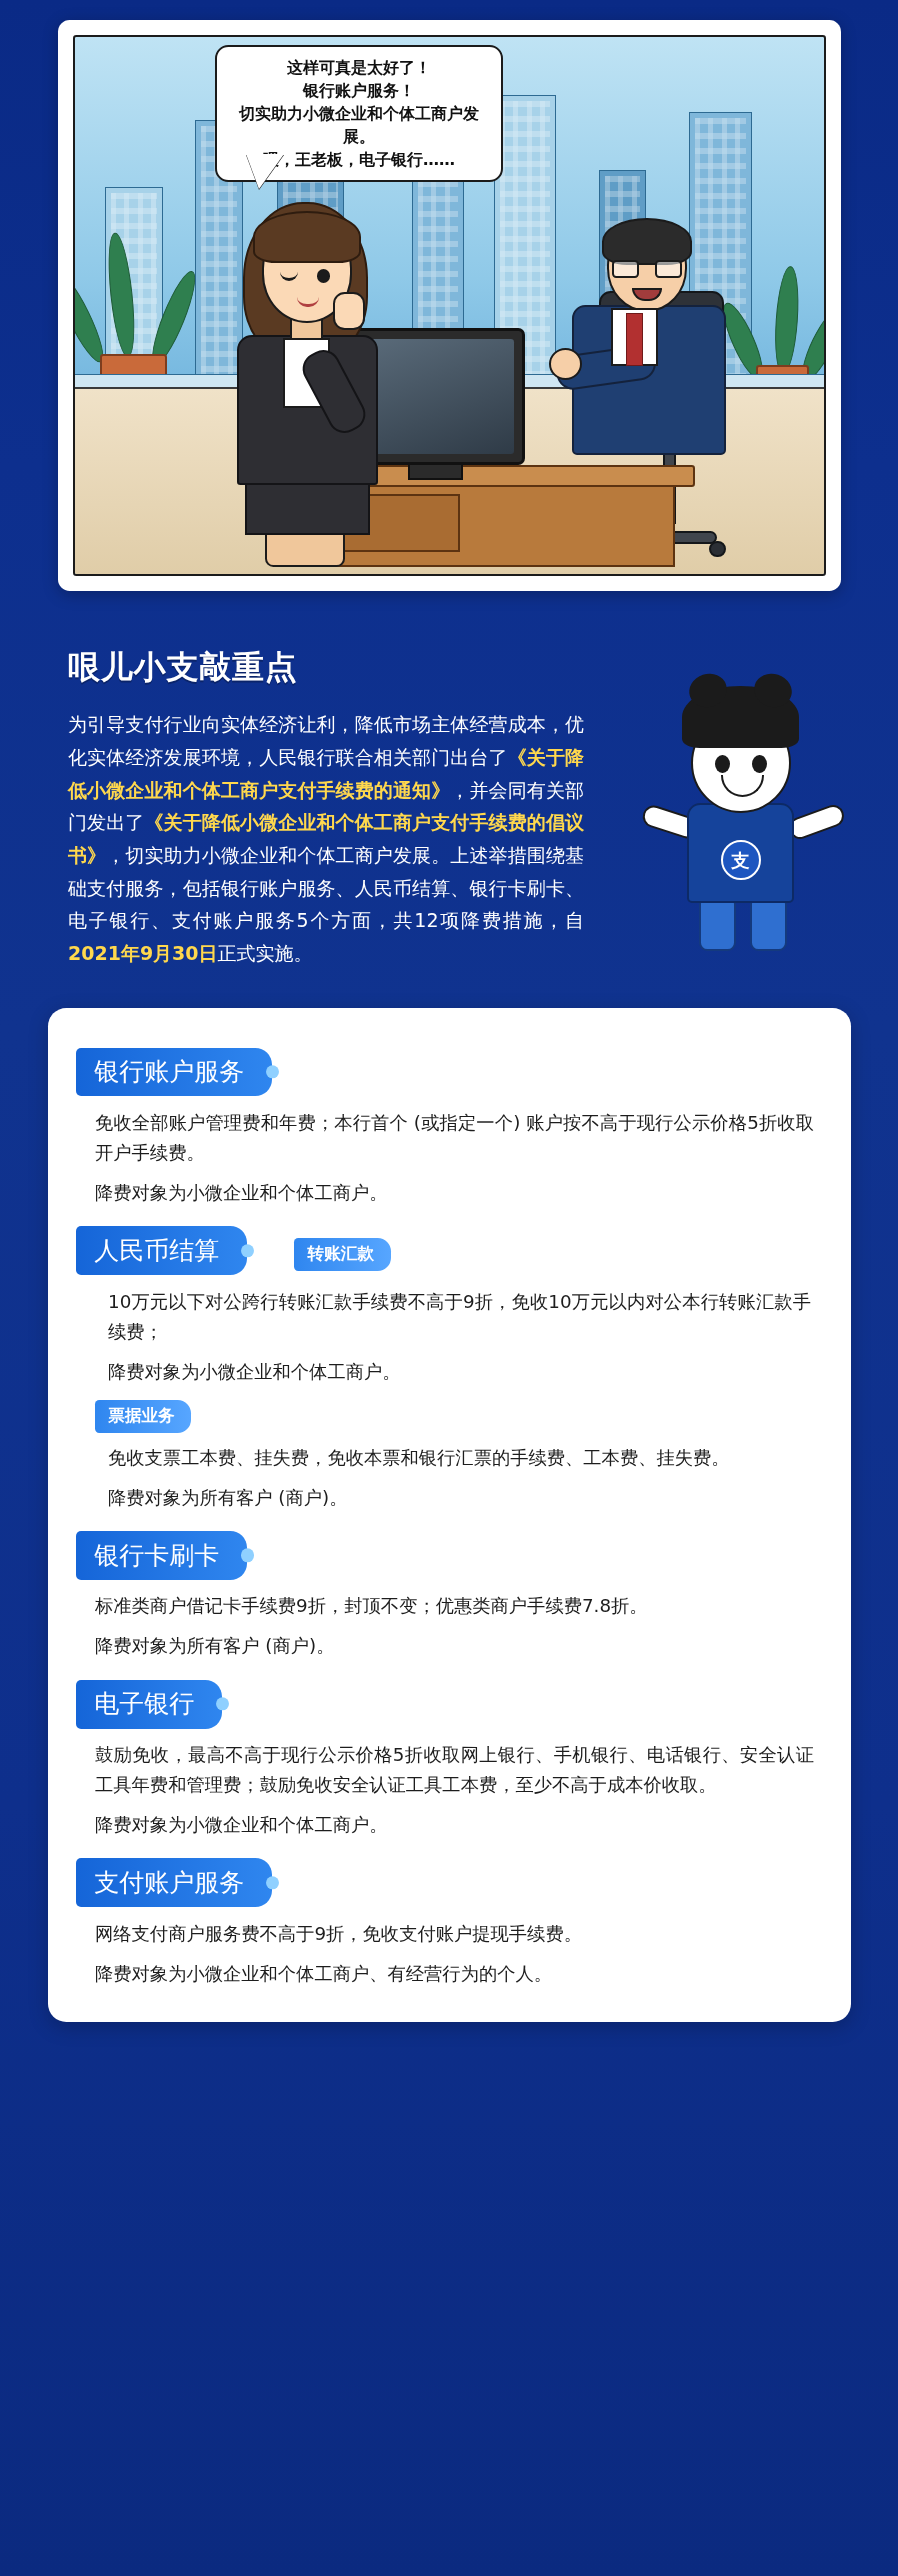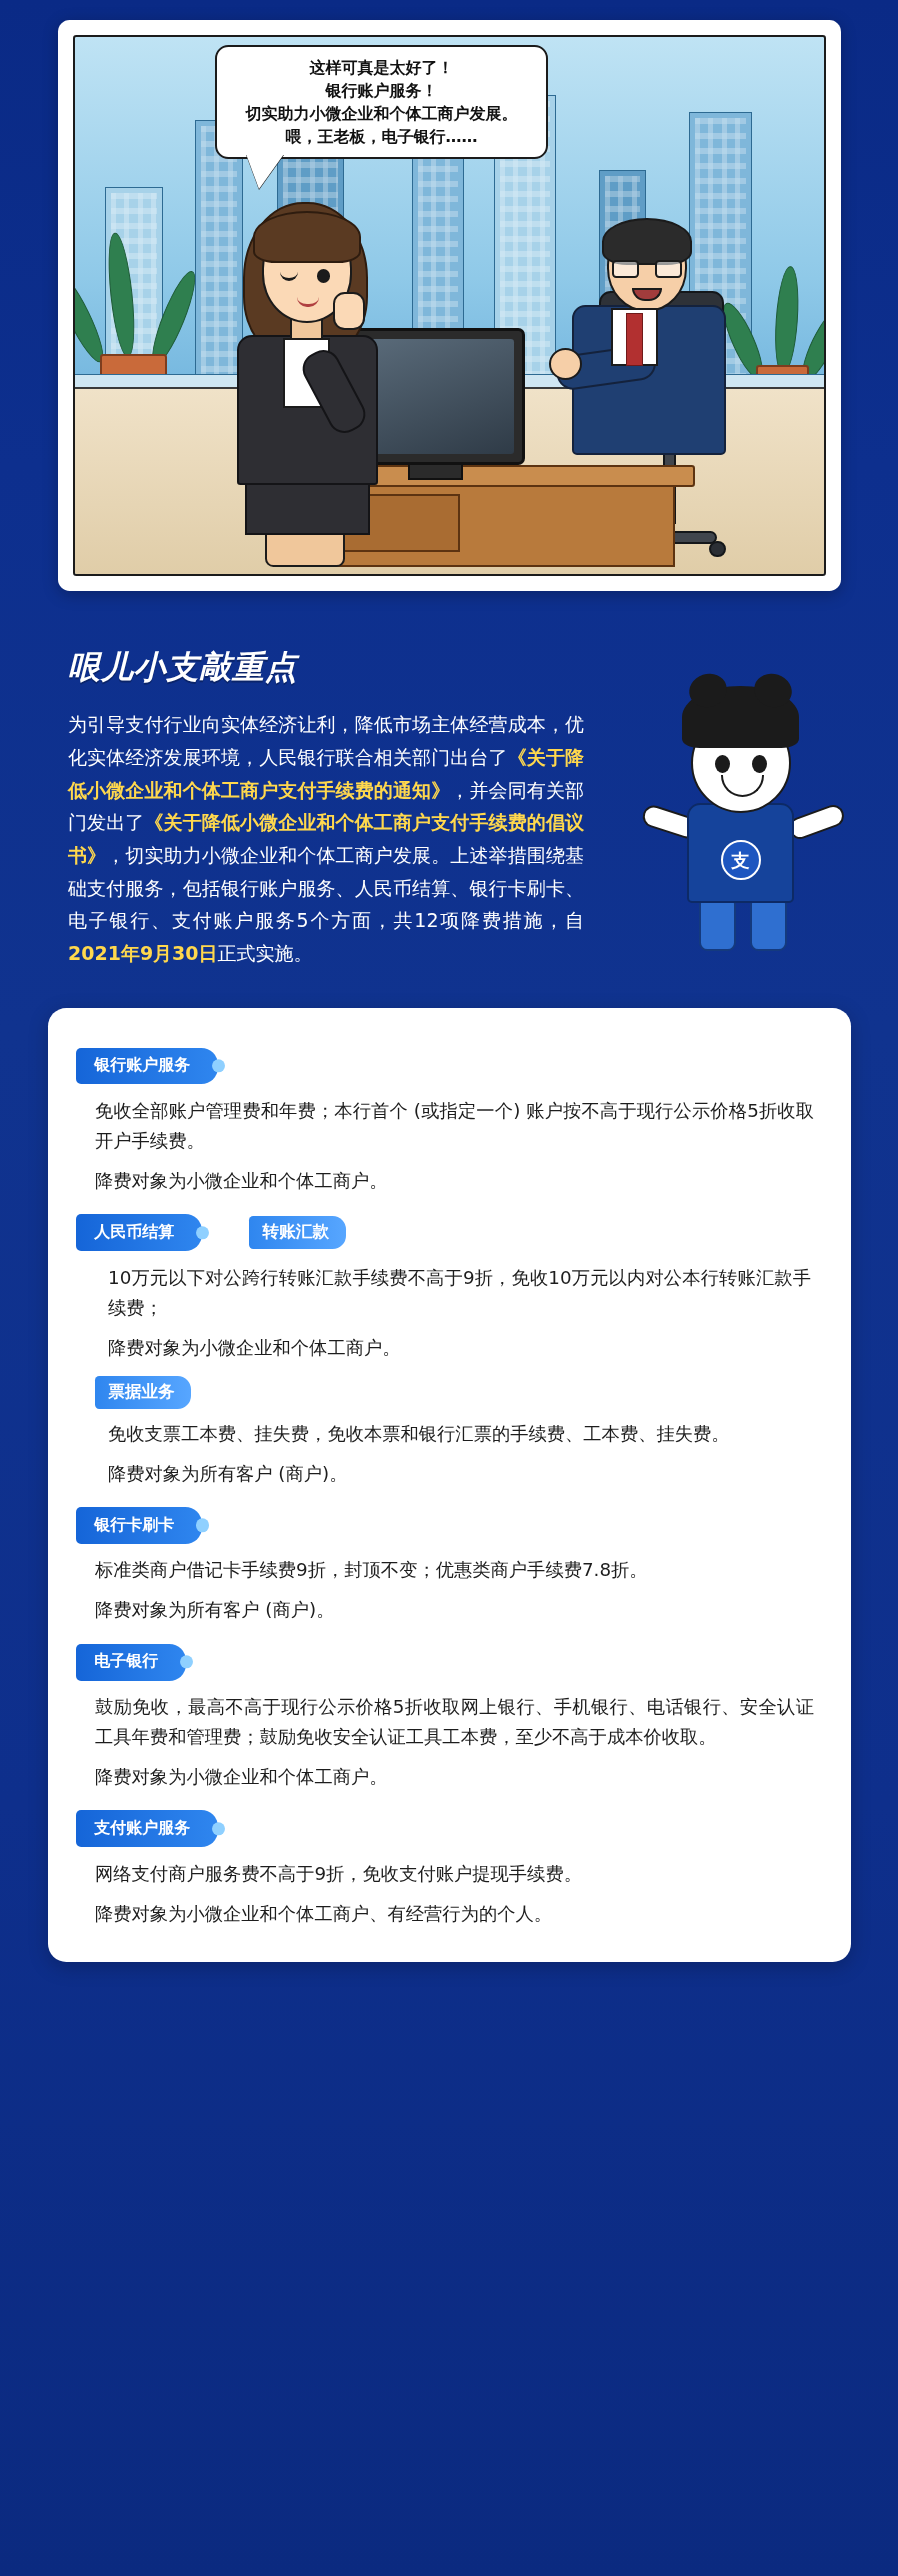--- a/index.html
+++ b/index.html
@@ -63,21 +63,21 @@
     background: linear-gradient(180deg, #f0e2c8 0%, #e0cda8 100%);
     border-top: 2.5px solid #3a3a3a;
   }
   .wall-base {
     position: absolute; left: 0; bottom: 187px; width: 100%; height: 13.3px;
     background: #cfe6f2; border-top: 1.7px solid #2d6a92;
   }
 
   
   .bubble {
-    position: absolute; left: 140px; top: 8.3px; width: 333px; min-height: 112px;
+    position: absolute; left: 140px; top: 8.3px; width: 288px; min-height: 112px;
     background: #fff; border: 2.5px solid #1b1b1b; border-radius: 13.3px;
     display: flex; align-items: center; justify-content: center;
     padding: 8.3px 11.7px; z-index: 7;
   }
   .bubble p {
     font-size: 16px; line-height: 1.45; color: #111; text-align: center;
     font-family: "DejaVu Sans", sans-serif; font-weight: 700;
   }
   .bubble-tail {
     position: absolute; left: 171px; top: 117px; width: 0; height: 0;
@@ -232,21 +232,20 @@
   
   .sec-intro {
     position: relative;
     margin: 55px 0 0 0;
     padding: 0 50px 0 68px;
   }
   .headline-1 {
     font-size: 32px; font-weight: 700; color: #ffffff; letter-spacing: 0.8px;
     margin-bottom: 18.3px;
     text-shadow: 0 1.7px 0 rgba(0,0,0,.25);
-    font-style: italic;
   }
   .intro-body {
     width: 516px;
     font-size: 19px; line-height: 1.72; color: #ffffff; text-align: justify;
     font-family: "DejaVu Sans", sans-serif;
   }
   .hl-yellow { color: #ffd84d; font-weight: 700; }
 
   
   .mascot { position: absolute; right: 52px; top: 40px; width: 208px; height: 275px; }
@@ -306,21 +305,21 @@
   .headline-2 {
     margin: 5px 0 15px 35px;
     font-size: 30px; font-weight: 700; color: #0a3aa8;
     letter-spacing: 0.8px;
     text-shadow: 0.8px 1.7px 0 rgba(150,180,235,.55);
   }
   .chip {
     display: inline-block;
     margin: 18.3px 0 8.3px 28px;
     padding: 7.5px 28px 8.3px 18.3px;
-    color: #ffffff; font-size: 16px; font-weight: 700;
+    color: #ffffff; font-size: 25px; font-weight: 400;
     background: linear-gradient(90deg, #1565d8 0%, #2f86ef 100%);
     border-radius: 5px 16.6px 16.6px 5px;
     position: relative;
   }
   .chip:after {
     content: "";
     position: absolute; right: -6.7px; top: 50%; transform: translateY(-50%);
     width: 13.3px; height: 13.3px; border-radius: 50%;
     background: #8fd0ff;
   }

